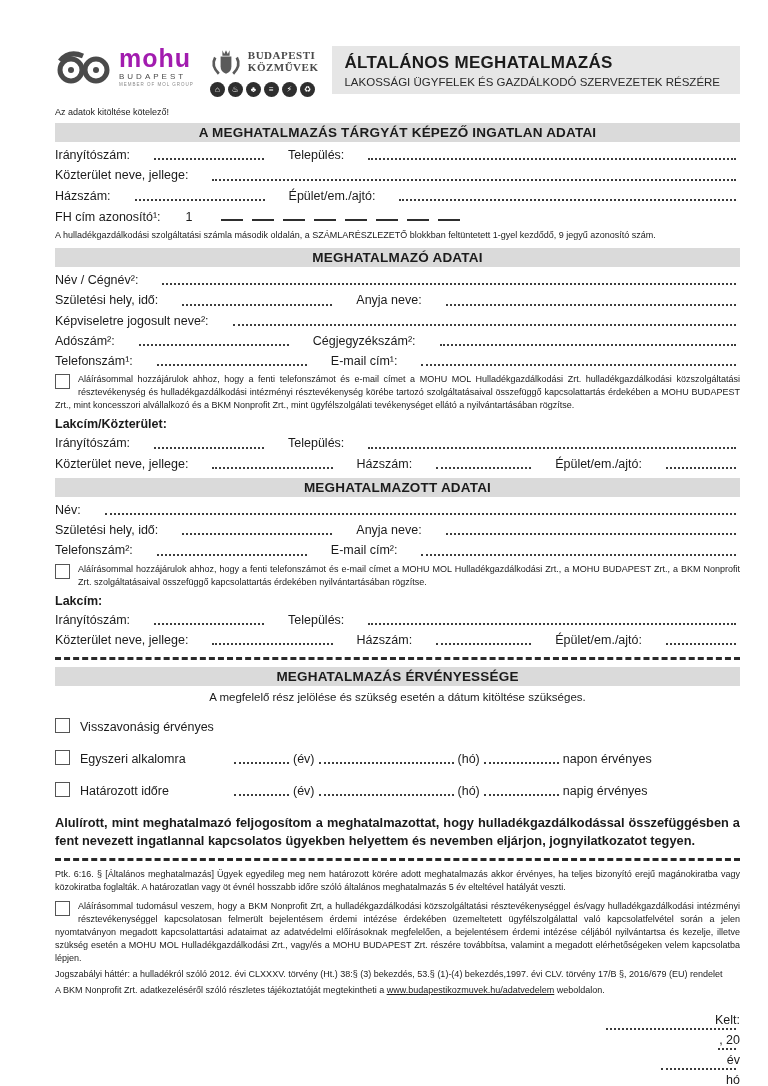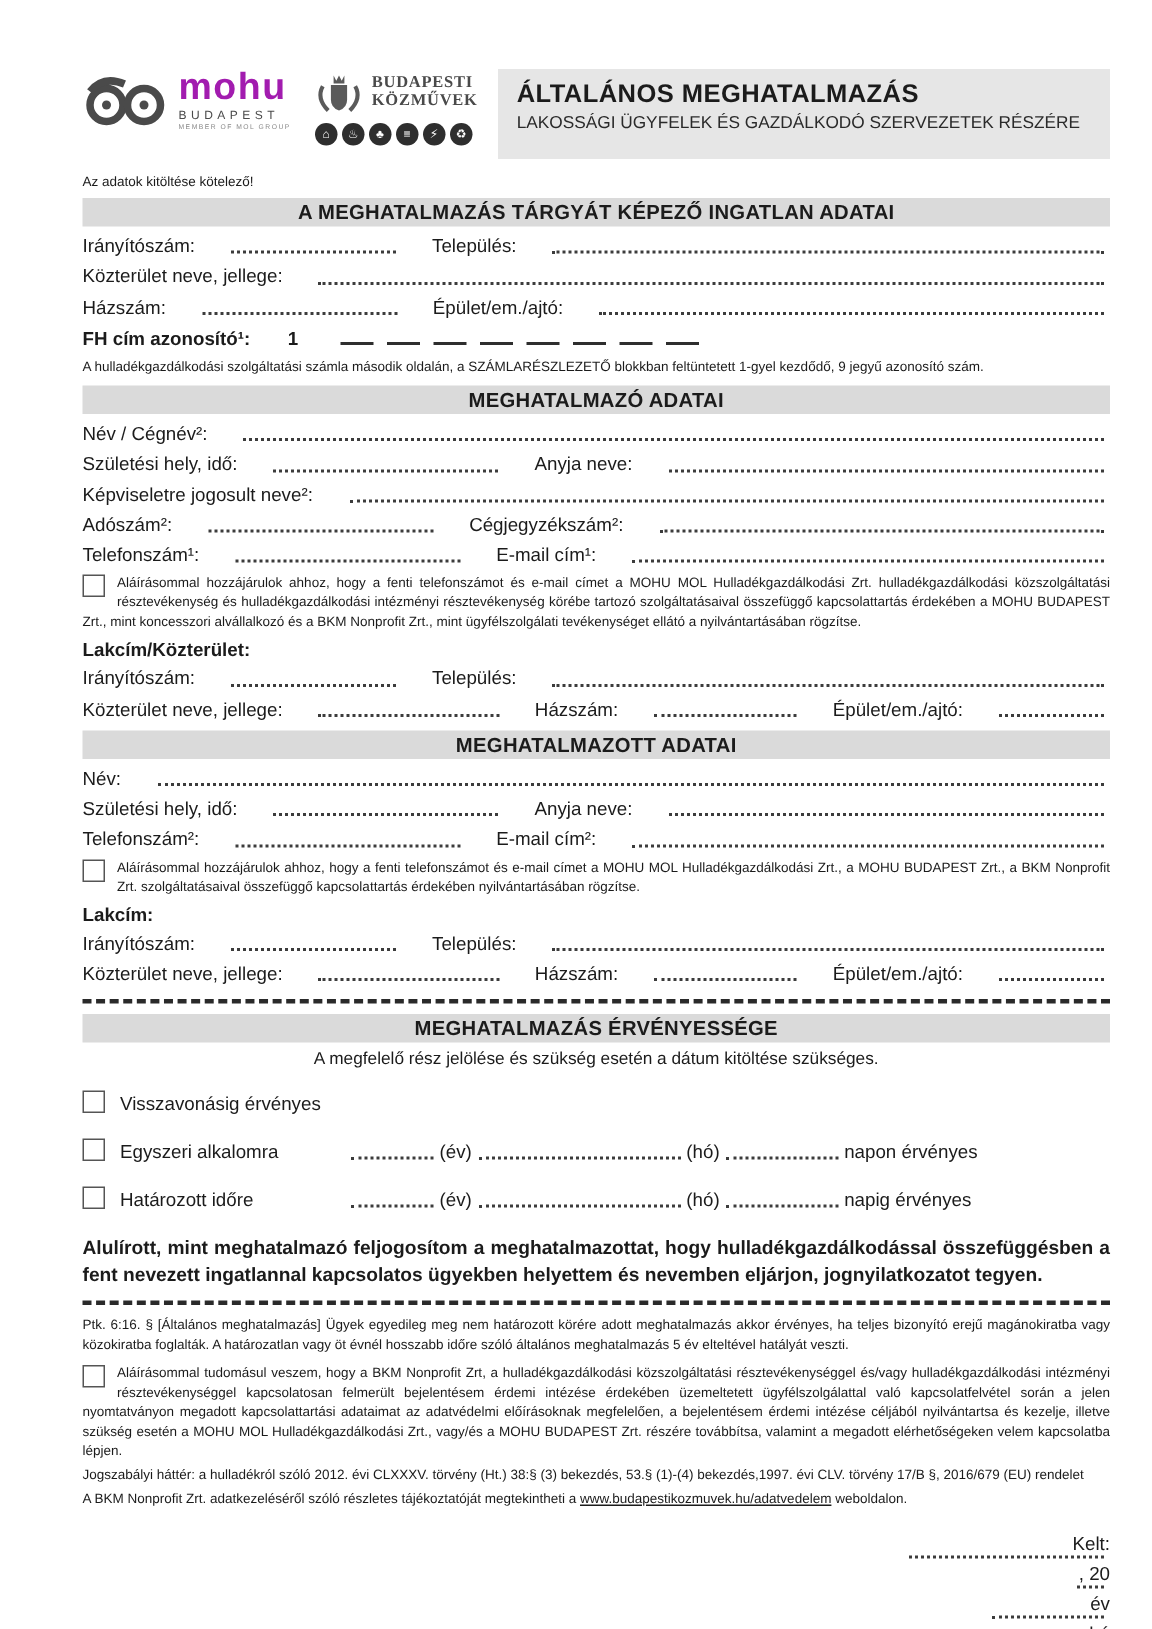--- a/index.html
+++ b/index.html
@@ -15,30 +15,30 @@
   .mohu-txt{line-height:1;}
   .mohu-brand{font-size:25px;font-weight:bold;color:#a21caf;letter-spacing:1px;}
   .mohu-city{font-size:8px;letter-spacing:3px;color:#4a4a4a;margin-top:2px;}
   .mohu-tag{font-size:4.5px;letter-spacing:1px;color:#8a8a8a;margin-top:2px;}
   .bkm{display:flex;flex-direction:column;}
   .bkm-top{display:flex;align-items:center;gap:4px;}
   .bkm-txt{font-size:11px;font-weight:bold;color:#4a4a4a;line-height:1.05;letter-spacing:.5px;font-family:Liberation Serif, serif;}
   .bkm-icons{display:flex;gap:3px;margin-top:4px;padding-left:2px;}
   .ci{width:15px;height:15px;border-radius:50%;background:#2e2e2e;color:#fff;
       font-size:8px;line-height:15px;text-align:center;display:inline-block;}
-  .titlebox{flex:1;background:#e6e6e6;padding:7px 10px 18px 12px;}
+  .titlebox{flex:1;background:#e6e6e6;padding:7px 10px 6px 12px;}
   .title{font-size:17px;font-weight:bold;letter-spacing:.3px;}
   .subtitle{font-size:11.5px;margin-top:3px;color:#2a2a2a;}
   .mnote{font-size:9px;margin:10px 0 2px 0;}
   
   .sech{background:#dadada;text-align:center;font-weight:bold;font-size:13.5px;
         padding:2px 0;margin:6px 0 5px 0;letter-spacing:.2px;}
   .frow{display:flex;align-items:flex-end;margin:4px 0;line-height:1.3;gap:20px;}
   .lbl{white-space:nowrap;}
-  .b{font-weight:bold;}
+  .b{font-weight:normal;}
   .dots{flex:1 1 auto;border-bottom:2px dotted #3c3c3c;margin:0 4px 3px 4px;min-width:18px;height:1px;}
   .dfix{flex:0 0 auto;}
   .w55{width:55px}.w70{width:70px}.w95{width:95px}.w110{width:110px}.w130{width:130px}
   .w135{width:135px}.w150{width:150px}.w42{width:42px}.w18{width:18px}.w75{width:75px}
   .usc{display:inline-block;width:22px;height:11px;border-bottom:2px solid #2e2e2e;margin-right:9px;}
   .fh-note,.fine{font-size:9px;line-height:1.45;}
   .fine{text-align:justify;margin:3px 0;}
   .cbf{float:left;width:13px;height:13px;border:1.2px solid #555;margin:1px 8px 1px 0;background:#fff;}
   .cbx{display:inline-block;width:13px;height:13px;border:1.2px solid #555;background:#fff;flex:0 0 13px;margin-bottom:2px;}
   .addr-h{font-weight:bold;margin:5px 0 1px 0;}

